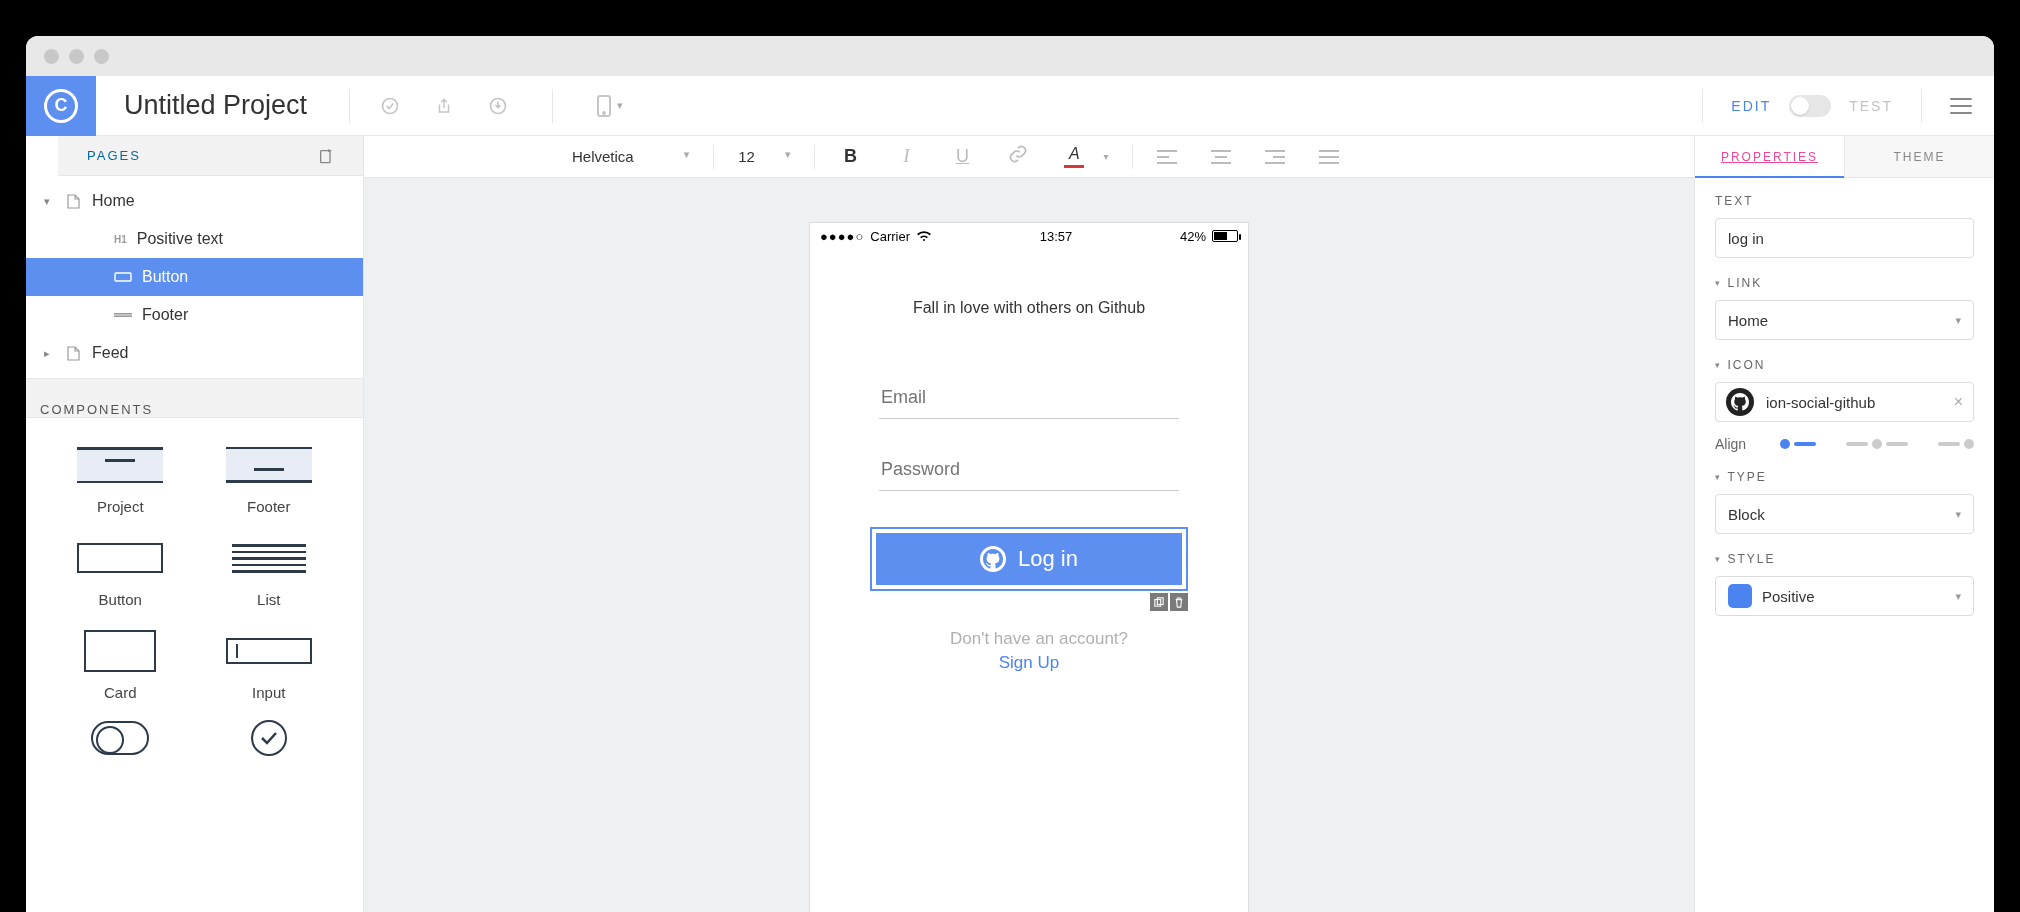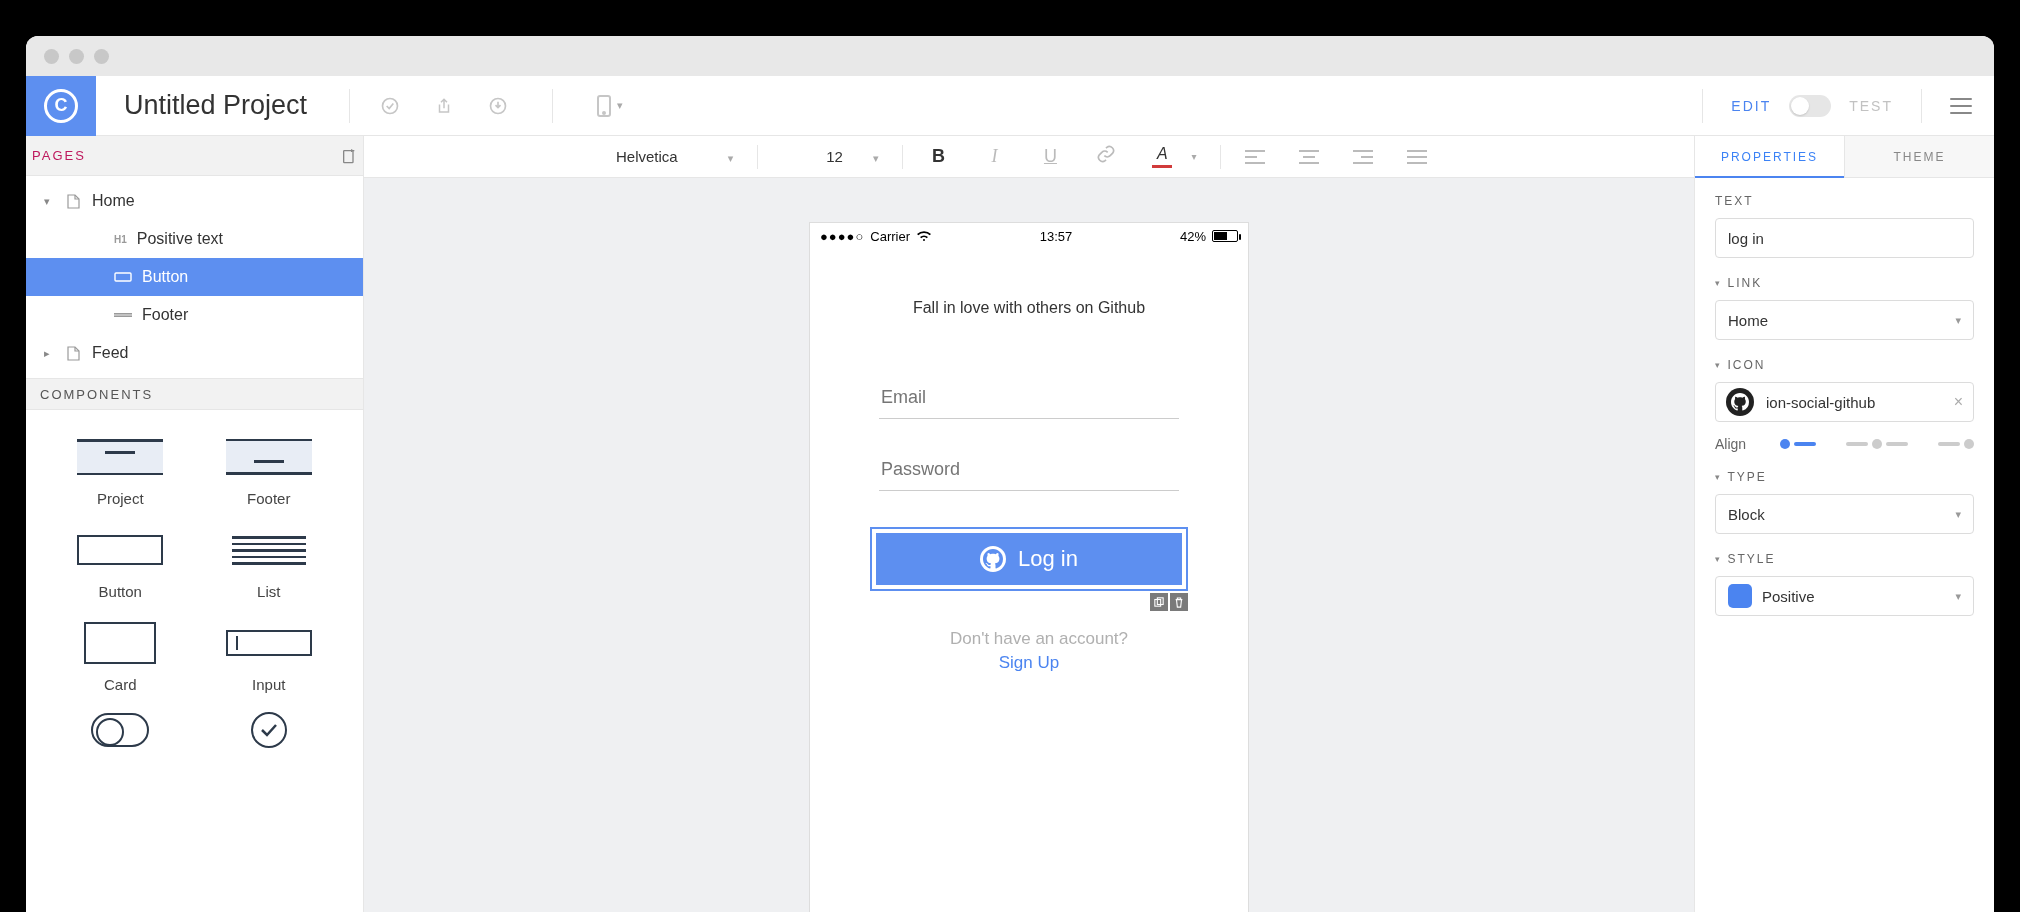--- a/index.html
+++ b/index.html
@@ -21,32 +21,32 @@
 .mode-edit { color: #4b84f0; font-size: 14px; letter-spacing: 2px; font-weight: 500; }
 .mode-test { color: #c2c2c2; font-size: 14px; letter-spacing: 2px; font-weight: 500; }
 .toggle { width: 42px; height: 22px; border-radius: 11px; background: #e6e6e6; position: relative; }
 .toggle::after { content: ""; position: absolute; left: 2px; top: 2px; width: 18px; height: 18px; border-radius: 50%; background: #fff; box-shadow: 0 1px 2px rgba(0,0,0,0.15); }
 .hamburger { width: 22px; height: 16px; display: flex; flex-direction: column; justify-content: space-between; }
 .hamburger span { height: 2px; background: #888; border-radius: 1px; }
 
 .body { flex: 1; display: flex; min-height: 0; }
 
 .left-panel { width: 338px; border-right: 1px solid #e6e6e6; display: flex; flex-direction: column; background: #fff; }
-.panel-header { height: 40px; background: #f2f2f2; border-bottom: 1px solid #e6e6e6; display: flex; align-items: center; justify-content: space-between; padding: 0 6px; font-size: 13px; letter-spacing: 2px; color: #be185d; }
+.panel-header { height: 40px; background: #f2f2f2; border-bottom: 1px solid #e6e6e6; display: flex; align-items: center; justify-content: space-between; padding: 0 29px; font-size: 13px; letter-spacing: 2px; color: #0369a1; margin-left: 32px; }
 .panel-header svg { color: #888; }
 .tree { padding: 6px 0; font-size: 16px; color: #333; }
 .tree-row { display: flex; align-items: center; gap: 10px; height: 38px; padding: 0 14px 0 18px; cursor: default; }
 .tree-row.grandchild { padding-left: 88px; }
 .tree-row.selected { background: #5d8ff0; color: #fff; }
 .tree-twisty { width: 10px; color: #888; font-size: 11px; }
 .tree-icon { width: 18px; height: 14px; color: #9a9a9a; font-size: 11px; display: flex; align-items: center; justify-content: center; }
 .tree-row.selected .tree-icon { color: #fff; }
 .mini-label { font-size: 10px; color: #9a9a9a; font-weight: 600; }
 
-.components-panel-header { height: 32px; background: #f2f2f2; border-top: 1px solid #e6e6e6; border-bottom: 1px solid #e6e6e6; display: flex; align-items: center; padding: 0 14px; font-size: 13px; letter-spacing: 2px; color: #555; }
+.components-panel-header { height: 40px; background: #f2f2f2; border-top: 1px solid #e6e6e6; border-bottom: 1px solid #e6e6e6; display: flex; align-items: flex-end; padding: 0 14px; font-size: 13px; letter-spacing: 2px; color: #555; }
 .components-grid { display: grid; grid-template-columns: 1fr 1fr; gap: 20px 20px; padding: 24px 30px; }
 .comp-cell { display: flex; flex-direction: column; align-items: center; gap: 10px; font-size: 15px; color: #444; }
 .comp-preview { width: 86px; height: 46px; display: flex; align-items: center; justify-content: center; }
 .hbar-top { width: 86px; height: 36px; border-top: 3px solid #2d3a4a; background: #e8edf5; border-bottom: 2px solid #2d3a4a; position: relative; }
 .hbar-top::after { content: ""; position: absolute; left: 28px; top: 9px; width: 30px; height: 3px; background: #2d3a4a; }
 .hbar-bottom { width: 86px; height: 36px; border-bottom: 3px solid #2d3a4a; border-top: 2px solid #2d3a4a; background: #e8edf5; position: relative; }
 .hbar-bottom::after { content: ""; position: absolute; left: 28px; bottom: 9px; width: 30px; height: 3px; background: #2d3a4a; }
 .button-prev { width: 86px; height: 30px; border: 2px solid #2d3a4a; }
 .list-prev { width: 74px; display: flex; flex-direction: column; gap: 4px; }
 .list-prev span { height: 2px; background: #2d3a4a; }
@@ -55,21 +55,21 @@
 .input-prev { width: 86px; height: 26px; border: 2px solid #2d3a4a; display: flex; align-items: center; padding-left: 8px; }
 .input-prev::before { content: ""; width: 2px; height: 14px; background: #2d3a4a; }
 .toggle-prev { width: 58px; height: 34px; border: 2px solid #2d3a4a; border-radius: 17px; position: relative; }
 .toggle-prev::after { content: ""; position: absolute; left: 3px; top: 3px; width: 24px; height: 24px; border: 2px solid #2d3a4a; border-radius: 50%; }
 .check-prev { width: 36px; height: 36px; border: 2px solid #2d3a4a; border-radius: 50%; display: flex; align-items: center; justify-content: center; }
 
 .center-col { flex: 1; display: flex; flex-direction: column; background: #eff0f2; min-width: 0; }
 .format-bar { height: 42px; background: #fff; border-bottom: 1px solid #e6e6e6; display: flex; align-items: center; padding: 0 28px; }
 .format-group { display: flex; align-items: center; gap: 26px; }
 .format-group.wide { gap: 34px; }
-.dd { display: flex; align-items: flex-end; gap: 50px; color: #333; font-size: 15px; margin-left: 44px; }
+.dd { display: flex; align-items: flex-start; gap: 50px; color: #333; font-size: 15px; }
 .dd.small { gap: 30px; }
 .dd-chev { color: #aaa; font-size: 11px; }
 .fmt-div { width: 1px; height: 24px; background: #e6e6e6; margin: 0 24px; }
 .fmt-icon { color: #333; font-size: 18px; width: 22px; text-align: center; }
 .fmt-icon.muted { color: #bbb; }
 .fmt-icon.bold { font-weight: 700; }
 .fmt-icon.italic { font-style: italic; font-family: Georgia, serif; }
 .fmt-icon.uline { text-decoration: underline; }
 .text-color-icon { display: flex; flex-direction: column; align-items: center; gap: 2px; font-size: 16px; font-family: Georgia, serif; font-style: italic; }
 .under-bar { width: 20px; height: 3px; background: #d13b3b; }
@@ -99,21 +99,21 @@
 .gh-icon svg { width: 20px; height: 20px; fill: #5d8ff0; }
 .sel-tools { position: absolute; right: -2px; bottom: -22px; display: flex; gap: 2px; }
 .sel-tool { width: 18px; height: 18px; background: #7a7a7a; color: #fff; font-size: 11px; display: flex; align-items: center; justify-content: center; }
 .below { margin-top: 38px; text-align: center; }
 .below-q { color: #b0b0b0; font-size: 17px; margin-bottom: 4px; margin-left: 20px; }
 .below-link { color: #4b84f0; font-size: 17px; }
 
 .right-panel { width: 300px; border-left: 1px solid #e6e6e6; background: #fff; display: flex; flex-direction: column; }
 .rp-tabs { height: 42px; border-bottom: 1px solid #e6e6e6; display: flex; }
 .rp-tab { flex: 1; display: flex; align-items: center; justify-content: center; font-size: 12px; letter-spacing: 2px; color: #888; border-right: 1px solid #e6e6e6; position: relative; background: #f7f7f7; }
-.rp-tab.active { background: #fff; color: #3b82f6; }
+.rp-tab.active { background: #fff; color: #ec4899; text-decoration: underline; }
 .rp-tab.active::after { content: ""; position: absolute; bottom: -1px; left: 0; right: 0; height: 2px; background: #4b84f0; }
 .rp-tab:last-child { border-right: 0; }
 .rp-body { padding: 16px 20px; overflow-y: auto; }
 .rp-section-head { font-size: 12px; letter-spacing: 2px; color: #666; margin: 18px 0 10px; display: flex; align-items: center; gap: 6px; }
 .rp-section-head::before { content: "▾"; font-size: 9px; color: #888; }
 .rp-section-head.first { margin-top: 0; }
 .rp-section-head.first::before { content: ""; display: none; }
 .rp-input { width: 100%; height: 40px; border: 1px solid #dcdcdc; border-radius: 4px; padding: 0 12px; font-size: 15px; color: #333; background: #fff; }
 .rp-select { width: 100%; height: 40px; border: 1px solid #dcdcdc; border-radius: 4px; padding: 0 12px; font-size: 15px; color: #333; display: flex; align-items: center; justify-content: space-between; background: #fff; }
 .rp-select .chev { color: #999; font-size: 11px; }

